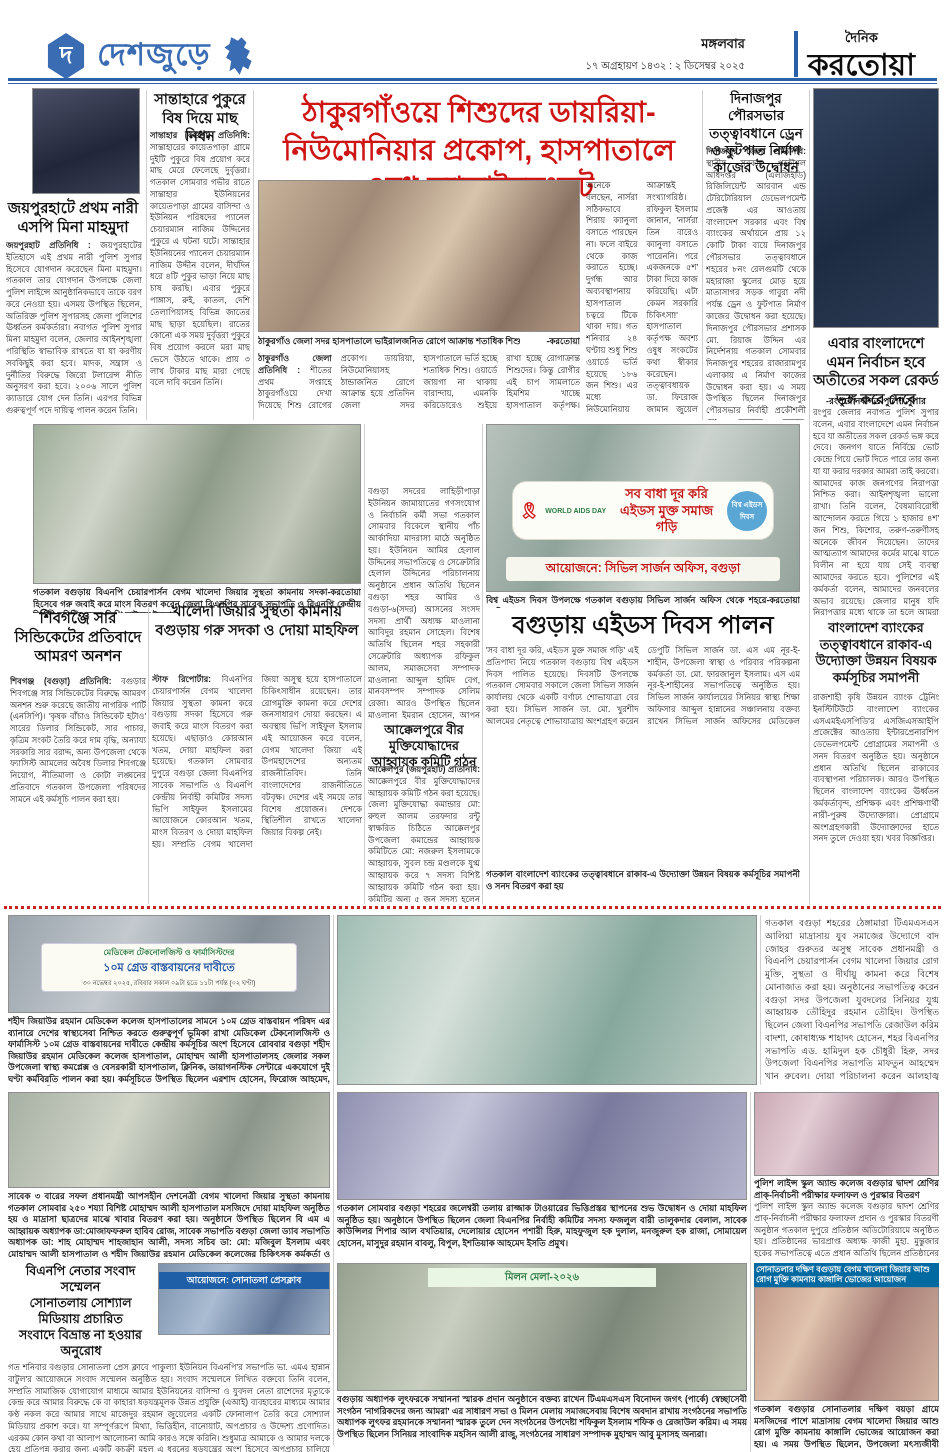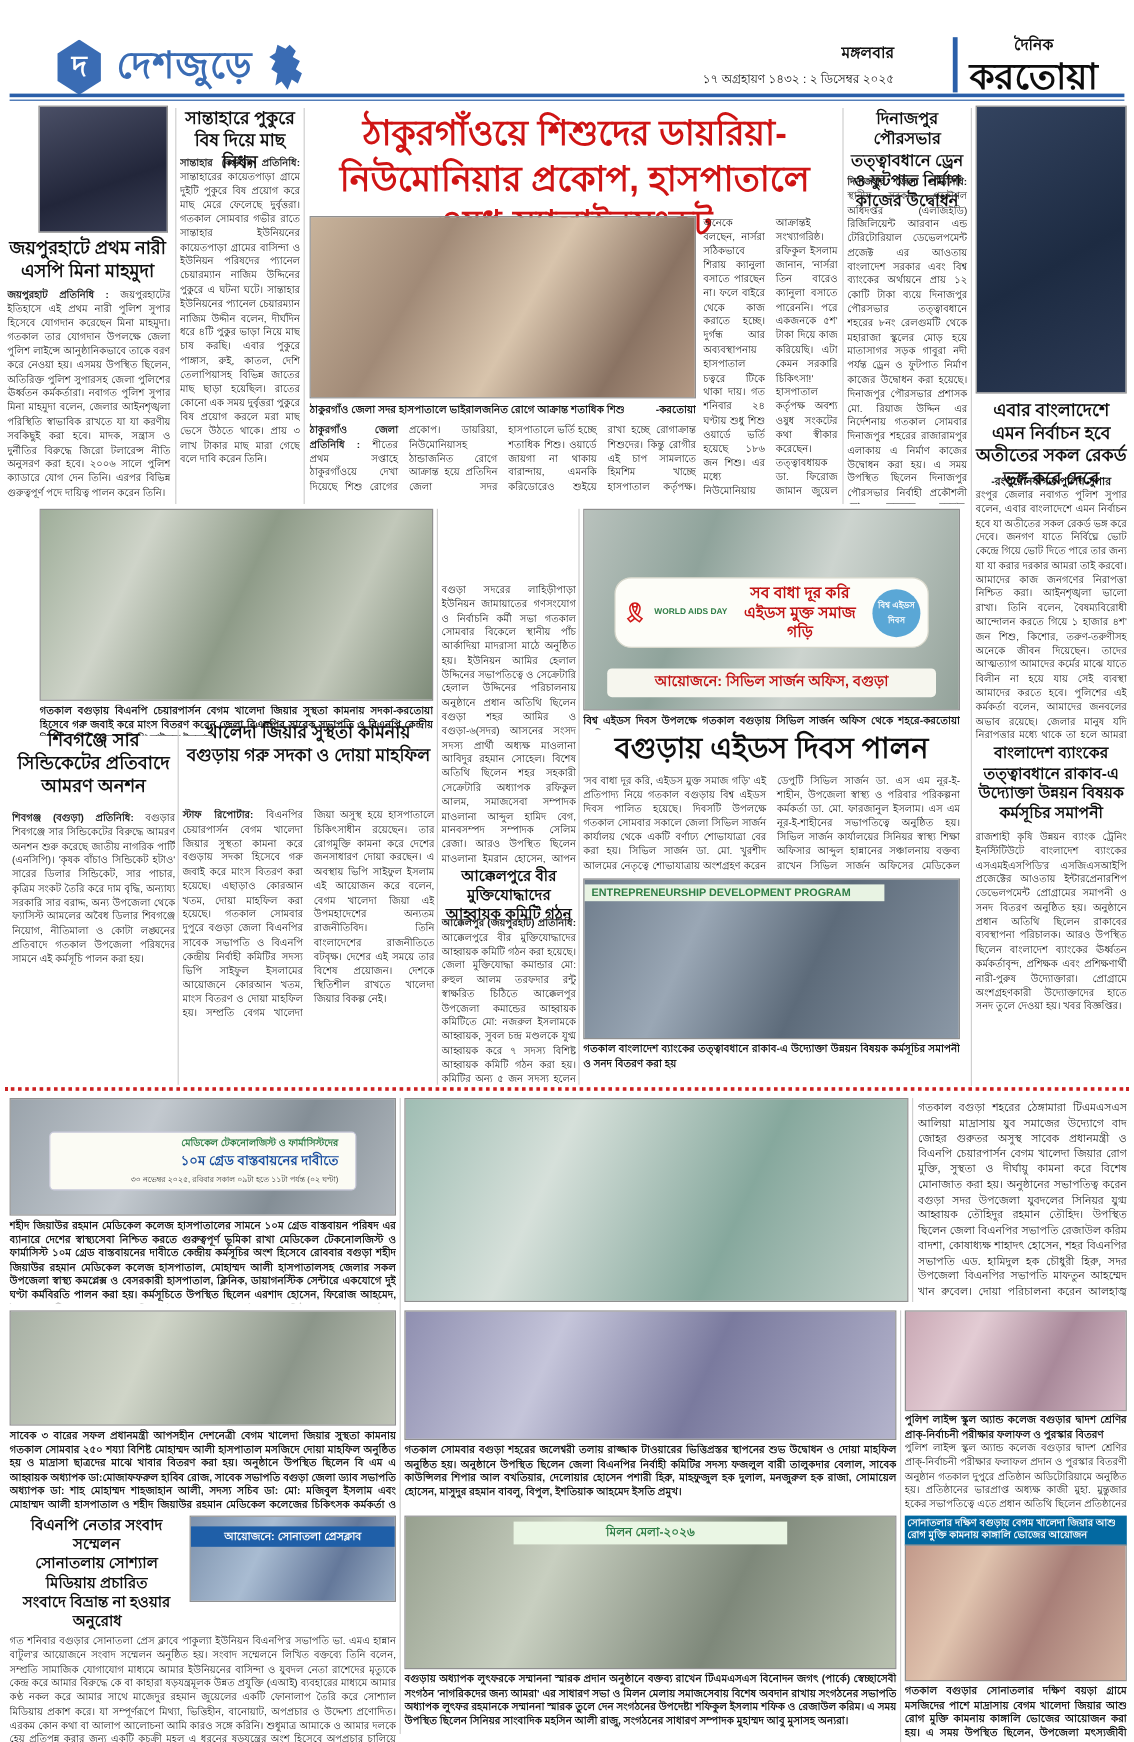--- a/index.html
+++ b/index.html
@@ -149,24 +149,20 @@
     <div class="banner-strip">আয়োজনে: সিভিল সার্জন অফিস, বগুড়া</div>
     <span class="pid">সি-৪৪৫৩/৮</span>
   </div>
   <div class="abs cap" style="left:486px;top:595px;width:314px;height:13px;">
     <span class="credit">-করতোয়া</span>
     <span>বিশ্ব এইডস দিবস উপলক্ষে গতকাল বগুড়ায় সিভিল সার্জন অফিস থেকে শহরে র‍্যালি বের করা হয়</span>
   </div>
   <div class="abs head" style="left:486px;top:610px;width:314px;font-size:24px;">বগুড়ায় এইডস দিবস পালন</div>
   <div class="abs body-txt cols2" style="left:486px;top:645px;width:314px;height:84px;">'সব বাধা দূর করি, এইডস মুক্ত সমাজ গড়ি' এই প্রতিপাদ্য নিয়ে গতকাল বগুড়ায় বিশ্ব এইডস দিবস পালিত হয়েছে। দিবসটি উপলক্ষে গতকাল সোমবার সকালে জেলা সিভিল সার্জন কার্যালয় থেকে একটি বর্ণাঢ্য শোভাযাত্রা বের করা হয়। সিভিল সার্জন ডা. মো. খুরশীদ আলমের নেতৃত্বে শোভাযাত্রায় অংশগ্রহণ করেন ডেপুটি সিভিল সার্জন ডা. এস এম নূর-ই-শাহীন, উপজেলা স্বাস্থ্য ও পরিবার পরিকল্পনা কর্মকর্তা ডা. মো. ফারজানুল ইসলাম। এস এম নূর-ই-শাহীনের সভাপতিত্বে অনুষ্ঠিত হয়। সিভিল সার্জন কার্যালয়ের সিনিয়র স্বাস্থ্য শিক্ষা অফিসার আব্দুল হান্নানের সঞ্চালনায় বক্তব্য রাখেন সিভিল সার্জন অফিসের মেডিকেল অফিসার ডা. সাজ্জাদ উল হক, ডা. নাফিউর রহমান, টিএমএসএস স্বাস্থ্যসেবা কর্মসূচির উপ-পরিচালক ডা. মো. আফজাল হোসেন তরফদার, বিশ্ব স্বাস্থ্য সংস্থার সার্ভিলেন্স এন্ড ইম্যুনাইজেশন মেডিকেল অফিসার ডা. তারেক মো: রেজা, উপজেলা স্বাস্থ্য ও পরিবার পরিকল্পনা কার্যালয়ের মেডিকেল অফিসার ডা. আসনাঈন হুসনে প্রমুখ। পরে সিভিল সার্জন অফিসের সভাকক্ষে এক আলোচনা সভা ডেপুটি সিভিল সার্জন ডা. এর সভাপতিত্বে অনুষ্ঠিত হয়। খবর বিজ্ঞপ্তির।</div>
 
-  <div class="photo g-entre" style="left:486px;top:732px;width:314px;height:134px;">
-    <div style="position:absolute;left:0;right:20%;top:4px;background:#e8f3e3;color:#2f7d46;font-weight:bold;font-size:9px;padding:2px 6px;">ENTREPRENEURSHIP DEVELOPMENT PROGRAM</div>
-    <span class="pid">সি-৪৪৪৮/৬</span>
-  </div>
   <div class="abs head" style="left:813px;top:620px;width:126px;font-size:13px;">বাংলাদেশ ব্যাংকের তত্ত্বাবধানে রাকাব-এ উদ্যোক্তা উন্নয়ন বিষয়ক কর্মসূচির সমাপনী</div>
 
   <div class="abs cap" style="left:486px;top:869px;width:314px;height:26px;">গতকাল বাংলাদেশ ব্যাংকের তত্ত্বাবধানে রাকাব-এ উদ্যোক্তা উন্নয়ন বিষয়ক কর্মসূচির সমাপনী ও সনদ বিতরণ করা হয়</div>
   <div class="abs body-txt" style="left:813px;top:692px;width:126px;height:210px;">রাজশাহী কৃষি উন্নয়ন ব্যাংক ট্রেনিং ইনস্টিটিউটে বাংলাদেশ ব্যাংকের এসএমইএসপিডি'র এসজিএসআইপি প্রজেক্টের আওতায় ইন্টারপ্রেনারশিপ ডেভেলপমেন্ট প্রোগ্রামের সমাপনী ও সনদ বিতরণ অনুষ্ঠিত হয়। অনুষ্ঠানে প্রধান অতিথি ছিলেন রাকাবের ব্যবস্থাপনা পরিচালক। আরও উপস্থিত ছিলেন বাংলাদেশ ব্যাংকের ঊর্ধ্বতন কর্মকর্তাবৃন্দ, প্রশিক্ষক এবং প্রশিক্ষণার্থী নারী-পুরুষ উদ্যোক্তারা। প্রোগ্রামে অংশগ্রহণকারী উদ্যোক্তাদের হাতে সনদ তুলে দেওয়া হয়। খবর বিজ্ঞপ্তির।</div>
 
   <div class="abs head" style="left:12px;top:608px;width:132px;font-size:15px;">শিবগঞ্জে সার সিন্ডিকেটের প্রতিবাদে আমরণ অনশন</div>
   <div class="abs body-txt" style="left:10px;top:676px;width:136px;height:228px;">
     <span class="byline">শিবগঞ্জ (বগুড়া) প্রতিনিধি:</span>
     <span>বগুড়ার শিবগঞ্জে সার সিন্ডিকেটের বিরুদ্ধে আমরণ অনশন শুরু করেছে জাতীয় নাগরিক পার্টি (এনসিপি)। 'কৃষক বাঁচাও সিন্ডিকেট হটাও' সারের ডিলার সিন্ডিকেট, সার পাচার, কৃত্রিম সংকট তৈরি করে দাম বৃদ্ধি, অন্যায্য সরকারি সার বরাদ্দ, অন্য উপজেলা থেকে ফ্যাসিস্ট আমলের অবৈধ ডিলার শিবগঞ্জে নিয়োগ, নীতিমালা ও কোটা লঙ্ঘনের প্রতিবাদে গতকাল উপজেলা পরিষদের সামনে এই কর্মসূচি পালন করা হয়।</span>
   </div>
@@ -174,21 +170,21 @@
 
   <div class="abs head" style="left:152px;top:602px;width:210px;font-size:14.5px;">খালেদা জিয়ার সুস্থতা কামনায় বগুড়ায় গরু সদকা ও দোয়া মাহফিল</div>
   <div class="abs body-txt cols2" style="left:152px;top:674px;width:210px;height:254px;">
     <span class="byline">স্টাফ রিপোর্টার:</span>
     <span>বিএনপির চেয়ারপার্সন বেগম খালেদা জিয়ার সুস্থতা কামনা করে বগুড়ায় সদকা হিসেবে গরু জবাই করে মাংস বিতরণ করা হয়েছে। এছাড়াও কোরআন খতম, দোয়া মাহফিল করা হয়েছে। গতকাল সোমবার দুপুরে বগুড়া জেলা বিএনপির সাবেক সভাপতি ও বিএনপি কেন্দ্রীয় নির্বাহী কমিটির সদস্য ভিপি সাইফুল ইসলামের আয়োজনে কোরআন খতম, মাংস বিতরণ ও দোয়া মাহফিল হয়। সম্প্রতি বেগম খালেদা জিয়া অসুস্থ হয়ে হাসপাতালে চিকিৎসাধীন রয়েছেন। তার রোগমুক্তি কামনা করে দেশের জনসাধারণ দোয়া করছেন। এ অবস্থায় ভিপি সাইফুল ইসলাম এই আয়োজন করে বলেন, বেগম খালেদা জিয়া এই উপমহাদেশের অন্যতম রাজনীতিবিদ। তিনি বাংলাদেশের রাজনীতিতে বটবৃক্ষ। দেশের এই সময়ে তার বিশেষ প্রয়োজন। দেশকে স্থিতিশীল রাখতে খালেদা জিয়ার বিকল্প নেই।</span>
   </div>
 
   <div class="dotted-red"></div>
 
   <div class="photo g-medtech" style="left:8px;top:915px;width:322px;height:98px;">
-    <div style="position:absolute;left:10%;right:10%;top:28%;background:#fbfbf4;border-radius:4px;text-align:right;padding:2px 14px;border:1px solid #ccd;">
+    <div style="position:absolute;left:10%;right:10%;top:28%;background:#fbfbf4;border-radius:4px;text-align:center;padding:2px 14px;border:1px solid #ccd;">
       <div style="font-size:8px;color:#2f7d46;font-weight:bold;">মেডিকেল টেকনোলজিস্ট ও ফার্মাসিস্টদের</div>
       <div style="font-size:11px;color:#1b4fa0;font-weight:800;">১০ম গ্রেড বাস্তবায়নের দাবীতে</div>
       <div style="font-size:6.5px;color:#333;">৩০ নভেম্বর ২০২৫, রবিবার  সকাল ০৯টা হতে ১১টা পর্যন্ত (০২ ঘণ্টা)</div>
     </div>
     <span class="pid">সি-৪৪৫২/৪</span>
   </div>
   <div class="abs cap" style="left:8px;top:1016px;width:322px;height:70px;">শহীদ জিয়াউর রহমান মেডিকেল কলেজ হাসপাতালের সামনে ১০ম গ্রেড বাস্তবায়ন পরিষদ এর ব্যানারে দেশের স্বাস্থ্যসেবা নিশ্চিত করতে গুরুত্বপূর্ণ ভূমিকা রাখা মেডিকেল টেকনোলজিস্ট ও ফার্মাসিস্ট ১০ম গ্রেড বাস্তবায়নের দাবীতে কেন্দ্রীয় কর্মসূচির অংশ হিসেবে রোববার বগুড়া শহীদ জিয়াউর রহমান মেডিকেল কলেজ হাসপাতাল, মোহাম্মদ আলী হাসপাতালসহ জেলার সকল উপজেলা স্বাস্থ্য কমপ্লেক্স ও বেসরকারী হাসপাতাল, ক্লিনিক, ডায়াগনস্টিক সেন্টারে একযোগে দুই ঘণ্টা কর্মবিরতি পালন করা হয়। কর্মসূচিতে উপস্থিত ছিলেন এরশাদ হোসেন, ফিরোজ আহমেদ, ইয়াকুব আলী, আব্দুল মান্নান, শরিফুল ইসলাম, আশরাফুল ইসলাম, বনিউজ্জামান, আব্দুর রউফ, আমিনুল ইসলাম, আব্দুর রশিদ, মো: সাইফুল ইসলাম, আলমগীর হোসেন, আব্দুস সাত্তার, ফয়সাল বারী প্রমুখ।</div>
   <div class="vrule" style="left:333px;top:915px;height:530px;"></div>
 
   <div class="photo g-prayer" style="left:337px;top:915px;width:420px;height:170px;">

